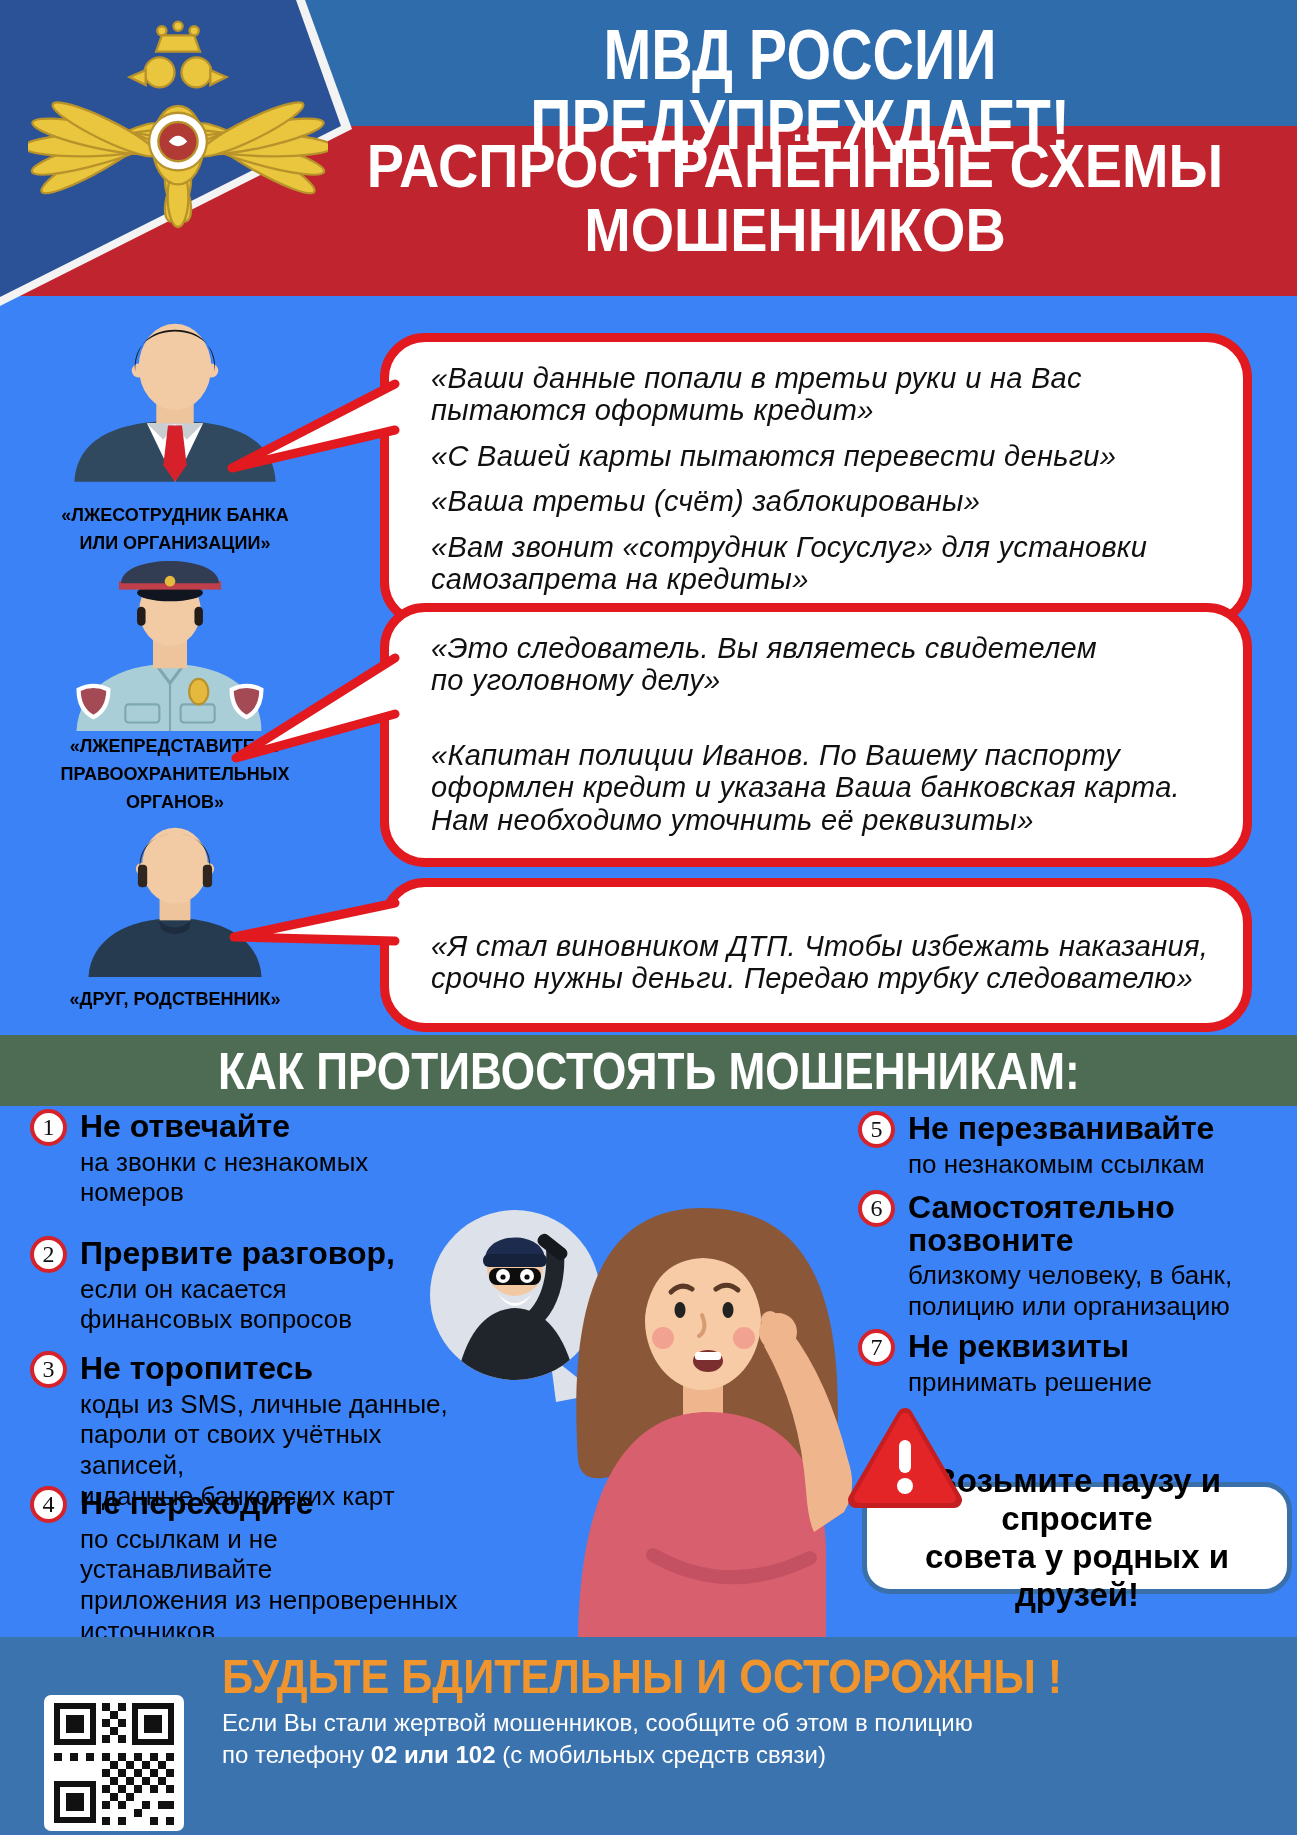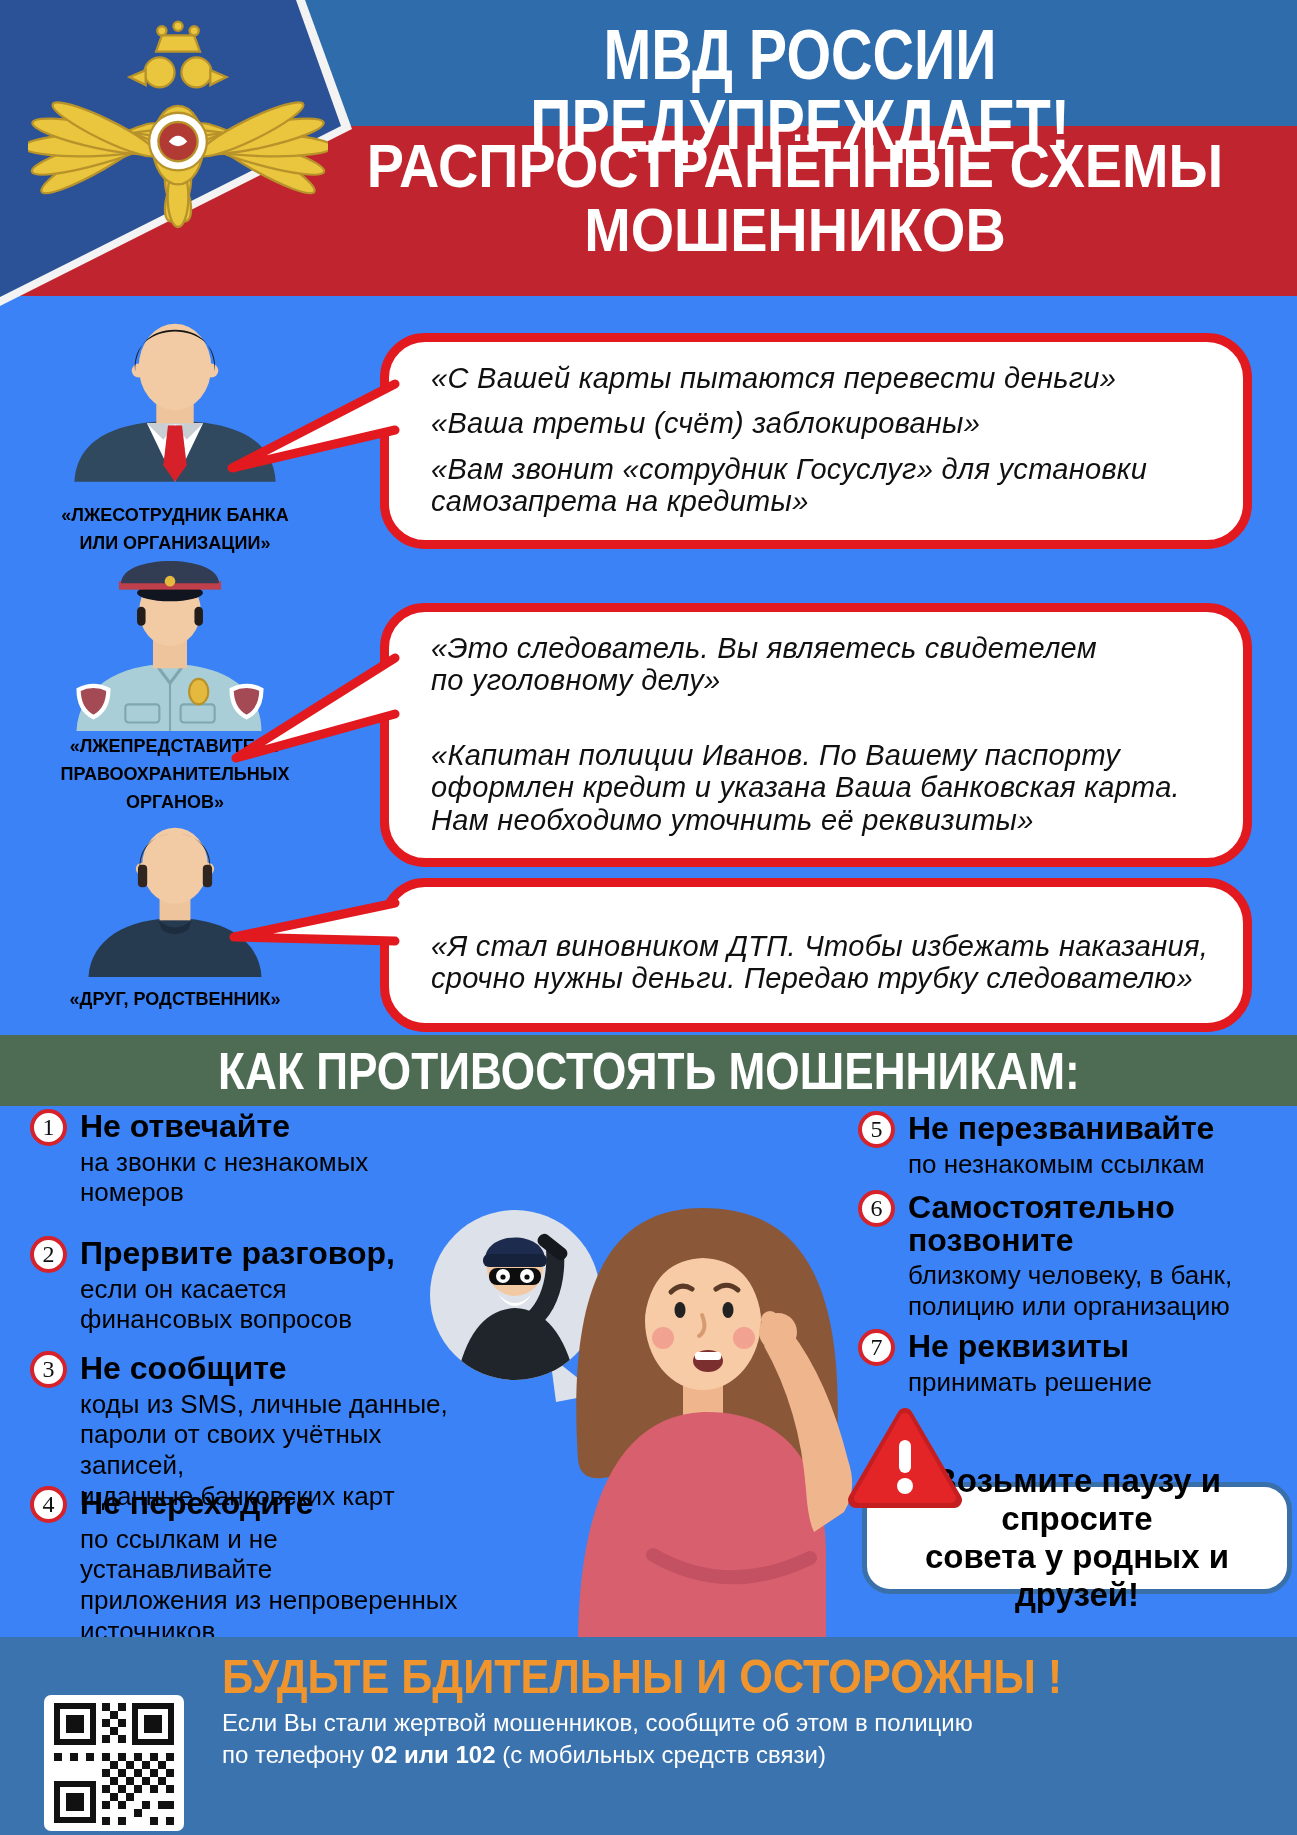--- a/index.html
+++ b/index.html
@@ -125,20 +125,22 @@
       <circle cx="131" cy="55" r="6" fill="#f2cba4"></circle>
     <ellipse cx="100" cy="52" rx="31" ry="37" fill="#f2cba4"></ellipse>
     <path d="M66,56 C60,10 140,10 134,56 C134,34 122,20 100,20 C78,20 66,34 66,56 Z" fill="#161616"></path>
   </svg>
   <div class="char-label pre" style="left:30px;top:502px;width:290px;">«ЛЖЕСОТРУДНИК БАНКА
 ИЛИ ОРГАНИЗАЦИИ»</div>
   <div class="bubble b1">
     <svg class="tail t1" width="170" height="150" viewBox="0 0 170 150">
       <path d="M169,14 L6,98 L169,60" fill="#ffffff" stroke="#e2191f" stroke-width="9" stroke-linecap="round" stroke-linejoin="round"></path>
     </svg>
+    <p>«Ваши данные попали в третьи руки и на Вас
+пытаются оформить кредит»</p>
     <p>«С Вашей карты пытаются перевести деньги»</p>
     <p>«Ваша третьи (счёт) заблокированы»</p>
     <p>«Вам звонит «сотрудник Госуслуг» для установки
 самозапрета на кредиты»</p>
   </div>
 
   <svg class="avatar" style="left:62px;top:545px;" width="216" height="186" viewBox="0 0 200 175">
     <path d="M12,175 C14,134 52,112 100,112 C148,112 186,134 186,175 Z" fill="#a9ced7"></path>
     <path d="M88,114 L100,130 L112,114" fill="none" stroke="#7fa7b2" stroke-width="3"></path>
     <path d="M100,130 V175" stroke="#7fa7b2" stroke-width="2"></path>
@@ -250,21 +252,21 @@
     <div class="num">2</div>
     <div class="txt">
         <div class="h">Прервите разговор,</div>
       <div class="d">если он касается
 финансовых вопросов</div>
       </div>
   </div>
   <div class="tip" style="left:30px;top:1352px;width:440px;">
     <div class="num">3</div>
     <div class="txt">
-        <div class="h">Не сообщите</div>
+        <div class="h">Не торопитесь</div>
       <div class="d">коды из SMS, личные данные,
 пароли от своих учётных записей,
 и данные банковских карт</div>
       </div>
   </div>
   <div class="tip" style="left:30px;top:1487px;width:440px;">
     <div class="num">4</div>
     <div class="txt">
         <div class="h">Не переходите</div>
       <div class="d">по ссылкам и не устанавливайте

